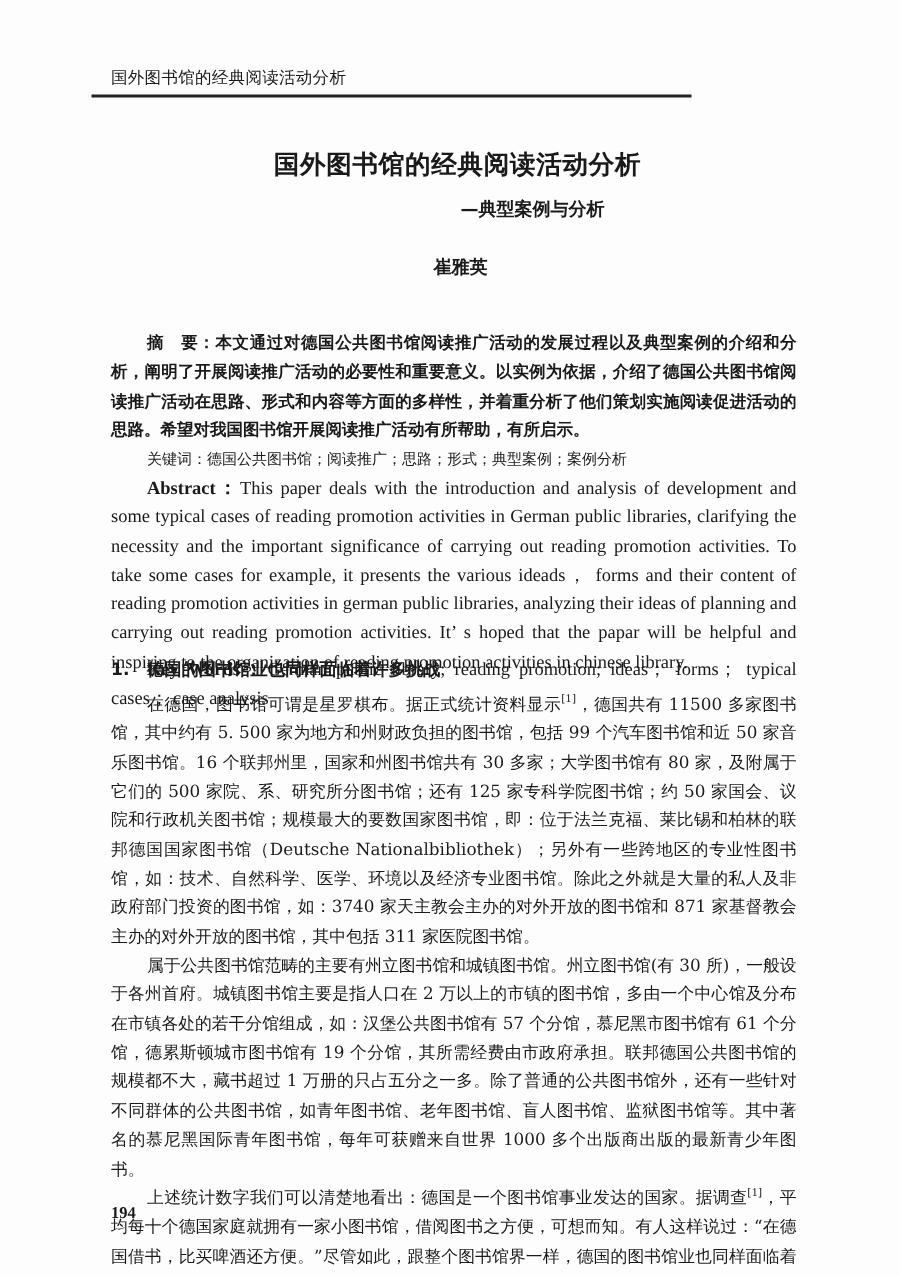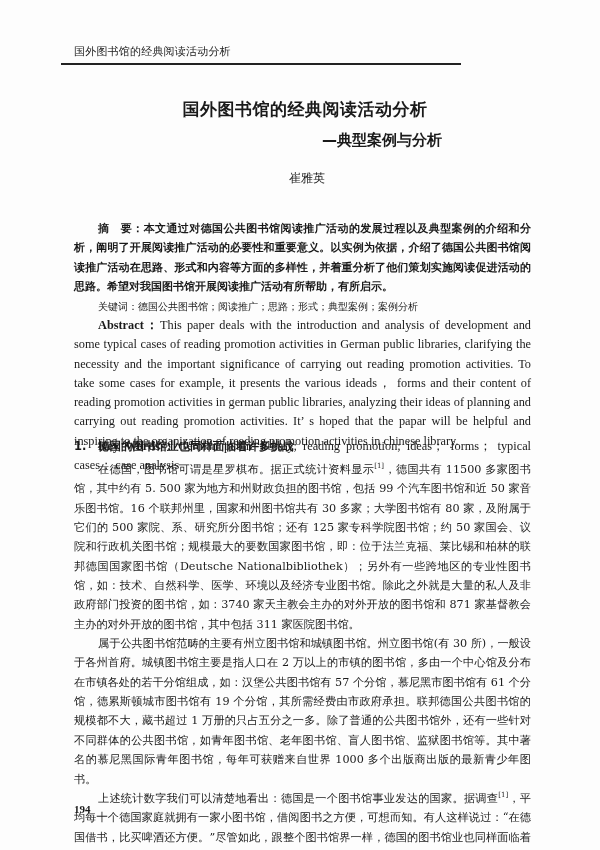--- a/index.html
+++ b/index.html
@@ -13,26 +13,26 @@
     font-size: 11px; font-weight: normal; letter-spacing: 0.2px;
   }
   .head-rule { position: absolute; left: 62px; top: 63px; width: 400px; height: 2px; background: #222; width: 399px; }
   .head-rule { left: 61px; width: 400px; }
   .title {
     position: absolute; left: 0; width: 600px; top: 98px; text-align: center;
     font-family: "DejaVu Sans", sans-serif; font-size: 17px; font-weight: bold; letter-spacing: 0.5px;
     padding-left: 10px; box-sizing: border-box;
   }
   .subtitle {
-    position: absolute; left: 322px; top: 131px; font-family: "DejaVu Sans", sans-serif;
-    font-size: 15px; font-weight: bold;
+    position: absolute; left: 307px; top: 131px; font-family: "DejaVu Sans", sans-serif;
+    font-size: 12px; font-weight: bold;
   }
   .author {
     position: absolute; left: 0; width: 600px; top: 170px; text-align: center;
-    font-size: 12px; font-weight: normal; padding-left: 14px; box-sizing: border-box;
+    font-size: 12px; font-weight: bold; padding-left: 14px; box-sizing: border-box;
   }
   .affil {
     position: absolute; left: 0; width: 600px; top: 194px; text-align: center;
     font-size: 11.5px; font-weight: bold; padding-left: 18px; box-sizing: border-box;
   }
   .block { position: absolute; left: 74px; width: 457px; font-size: 11.3px; line-height: 19.3px; text-align: justify; }
   .abstract-cn { top: 219px; font-weight: bold; font-size: 11px; }
   .abstract-cn .lead { font-weight: bold; }
   .indent { text-indent: 24px; }
   .keywords-cn { top: 297px; font-weight: normal; font-size: 10px; }

